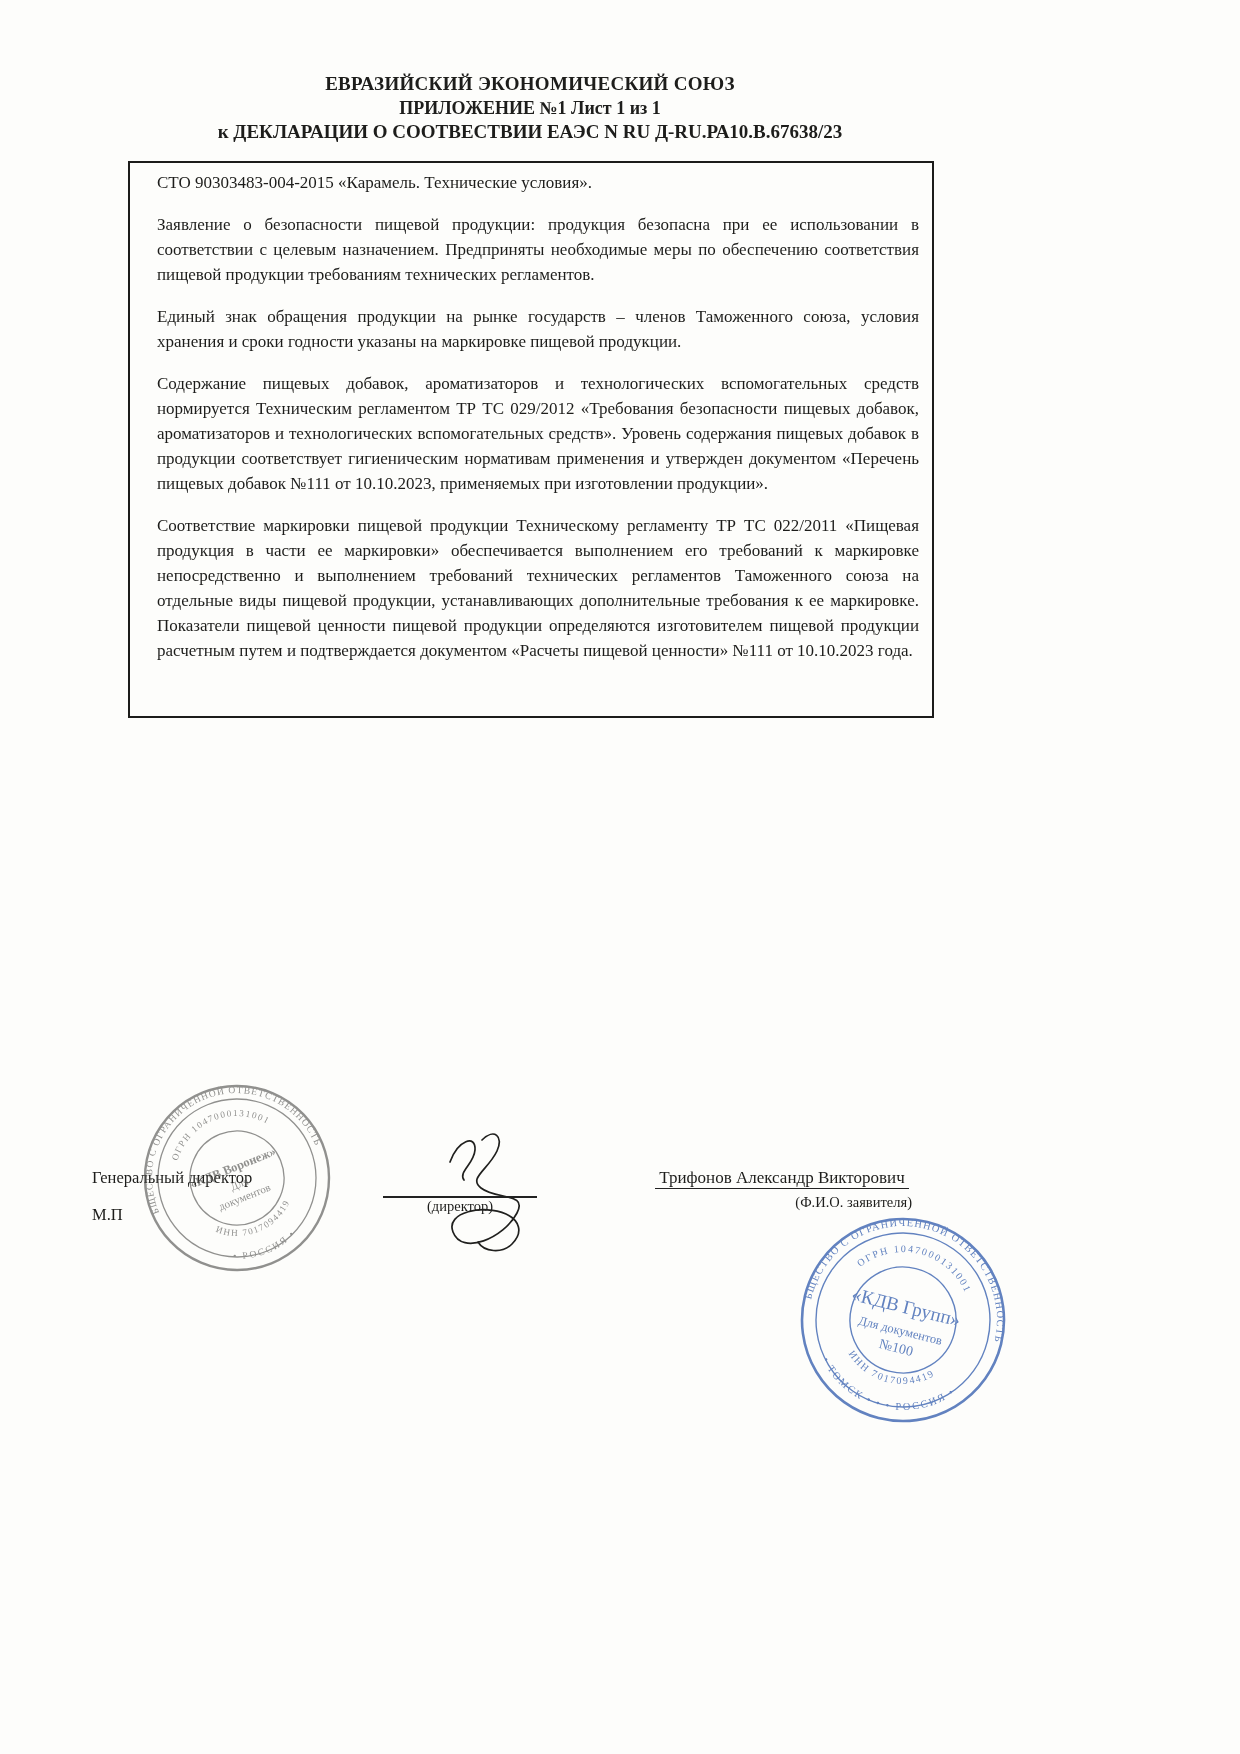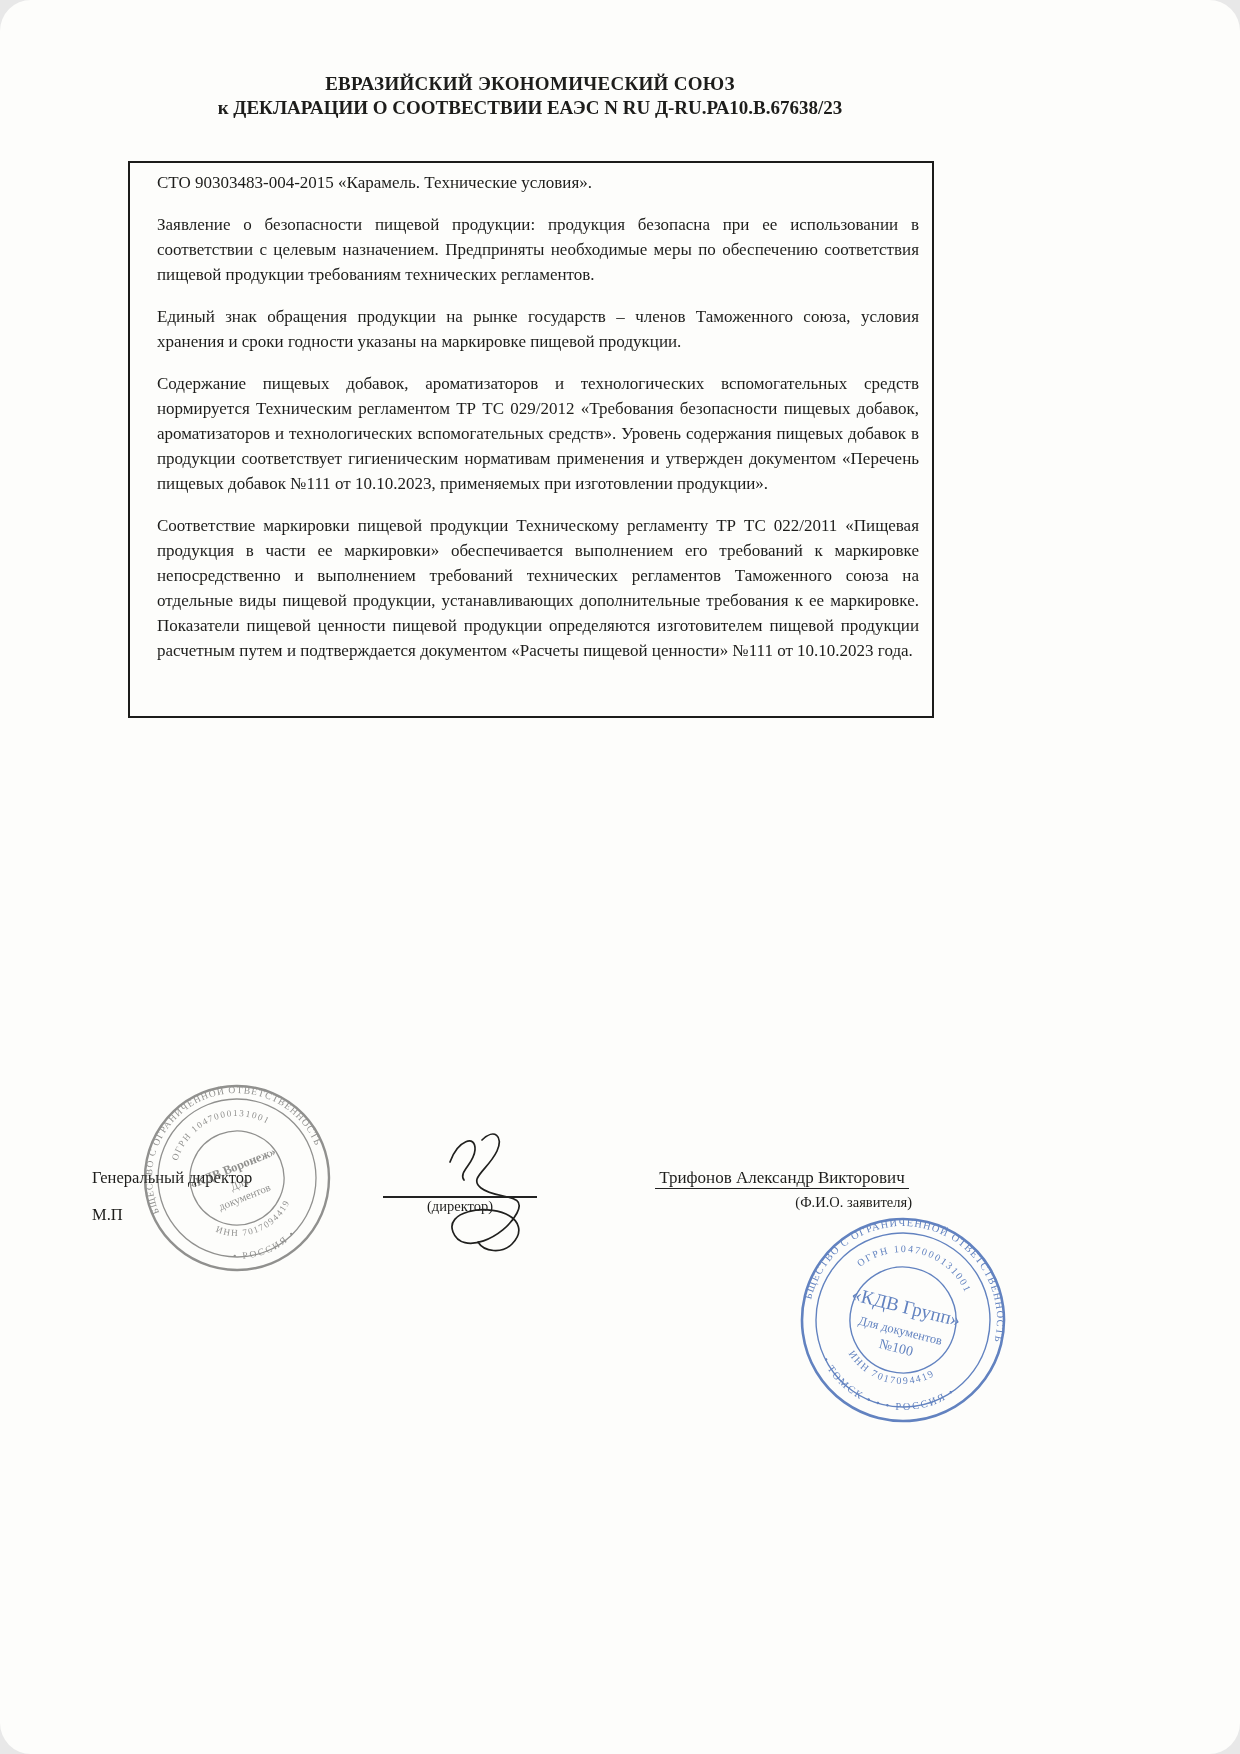--- a/index.html
+++ b/index.html
@@ -4,21 +4,20 @@
 <style>
   html,body{margin:0;padding:0;background:#e8e8e8;}
   .page{
     position:relative;
     width:1240px;height:1754px;
     margin:0 auto;
     background:#fdfdfb;
     font-family:"Liberation Serif","DejaVu Serif",serif;
     color:#1d1d1b;
     overflow:hidden;
-    border-radius:31px;
   }
   .doc-header{
     position:absolute;left:0;top:72px;width:1060px;
     text-align:center;font-weight:bold;
   }
   .doc-header .h-line1{font-size:19px;line-height:24px;letter-spacing:.3px;}
   .doc-header .h-line2{font-size:18px;line-height:24px;}
   .doc-header .h-line3{font-size:19px;line-height:24px;}
   .body-box{
     position:absolute;left:128px;top:161px;width:806px;height:557px;
@@ -70,20 +69,21 @@
   }
   svg text{font-family:"Liberation Serif","DejaVu Serif",serif;}
 </style>
 </head>
 <body>
 
 <div class="page">
 
   <div class="doc-header">
     <div class="h-line1">ЕВРАЗИЙСКИЙ ЭКОНОМИЧЕСКИЙ СОЮЗ</div>
+    <div class="h-line2">ПРИЛОЖЕНИЕ №1 Лист 1 из 1</div>
     <div class="h-line3">к ДЕКЛАРАЦИИ О СООТВЕСТВИИ ЕАЭС N RU Д-RU.РА10.В.67638/23</div>
   </div>
 
   <div class="body-box">
     <p class="first">СТО 90303483-004-2015 «Карамель. Технические условия».</p>
     <p>Заявление о безопасности пищевой продукции: продукция безопасна при ее использовании в соответствии с целевым назначением. Предприняты необходимые меры по обеспечению соответствия пищевой продукции требованиям технических регламентов.</p>
     <p>Единый знак обращения продукции на рынке государств – членов Таможенного союза, условия хранения и сроки годности указаны на маркировке пищевой продукции.</p>
     <p>Содержание пищевых добавок, ароматизаторов и технологических вспомогательных средств нормируется Техническим регламентом ТР ТС 029/2012 «Требования безопасности пищевых добавок, ароматизаторов и технологических вспомогательных средств». Уровень содержания пищевых добавок в продукции соответствует гигиеническим нормативам применения и утвержден документом «Перечень пищевых добавок №111 от 10.10.2023, применяемых при изготовлении продукции».</p>
     <p>Соответствие маркировки пищевой продукции Техническому регламенту ТР ТС 022/2011 «Пищевая продукция в части ее маркировки» обеспечивается выполнением его требований к маркировке непосредственно и выполнением требований технических регламентов Таможенного союза на отдельные виды пищевой продукции, устанавливающих дополнительные требования к ее маркировке. Показатели пищевой ценности пищевой продукции определяются изготовителем пищевой продукции расчетным путем и подтверждается документом «Расчеты пищевой ценности» №111 от 10.10.2023 года.</p>
   </div>

